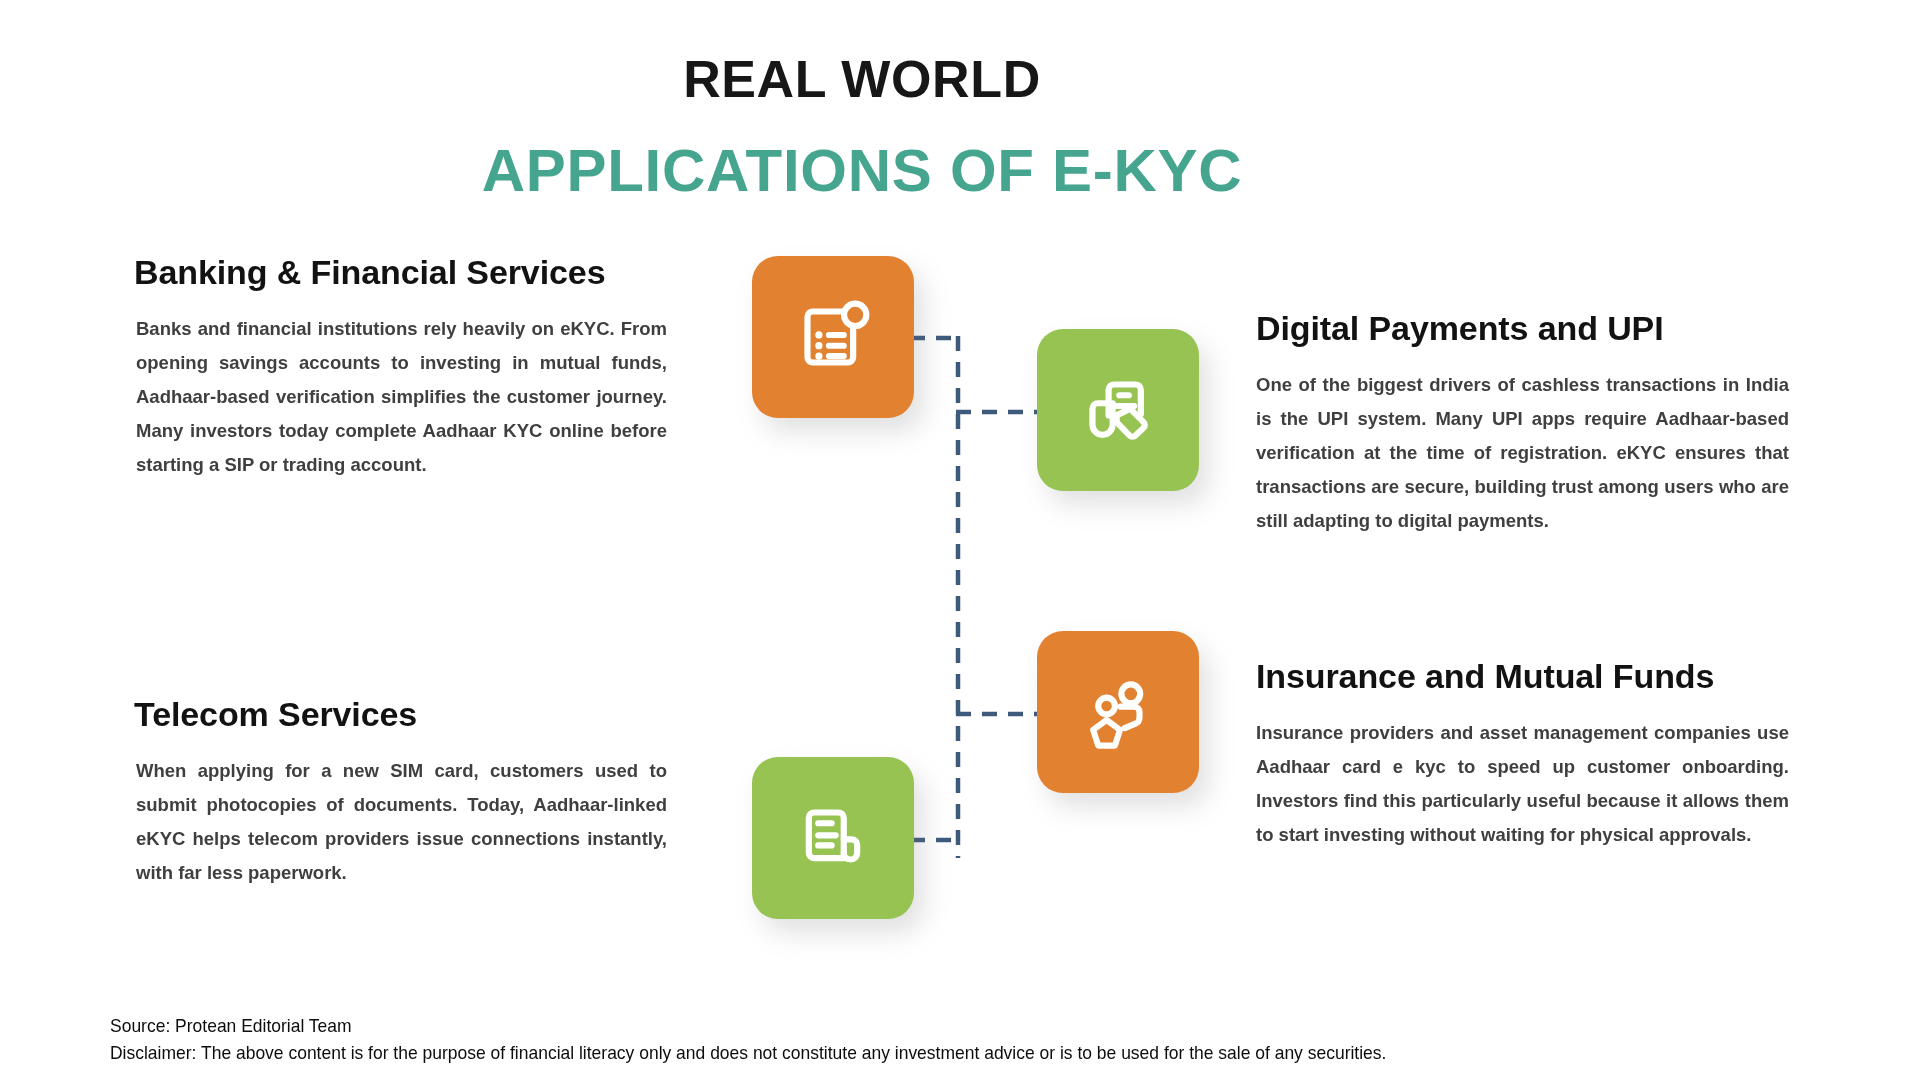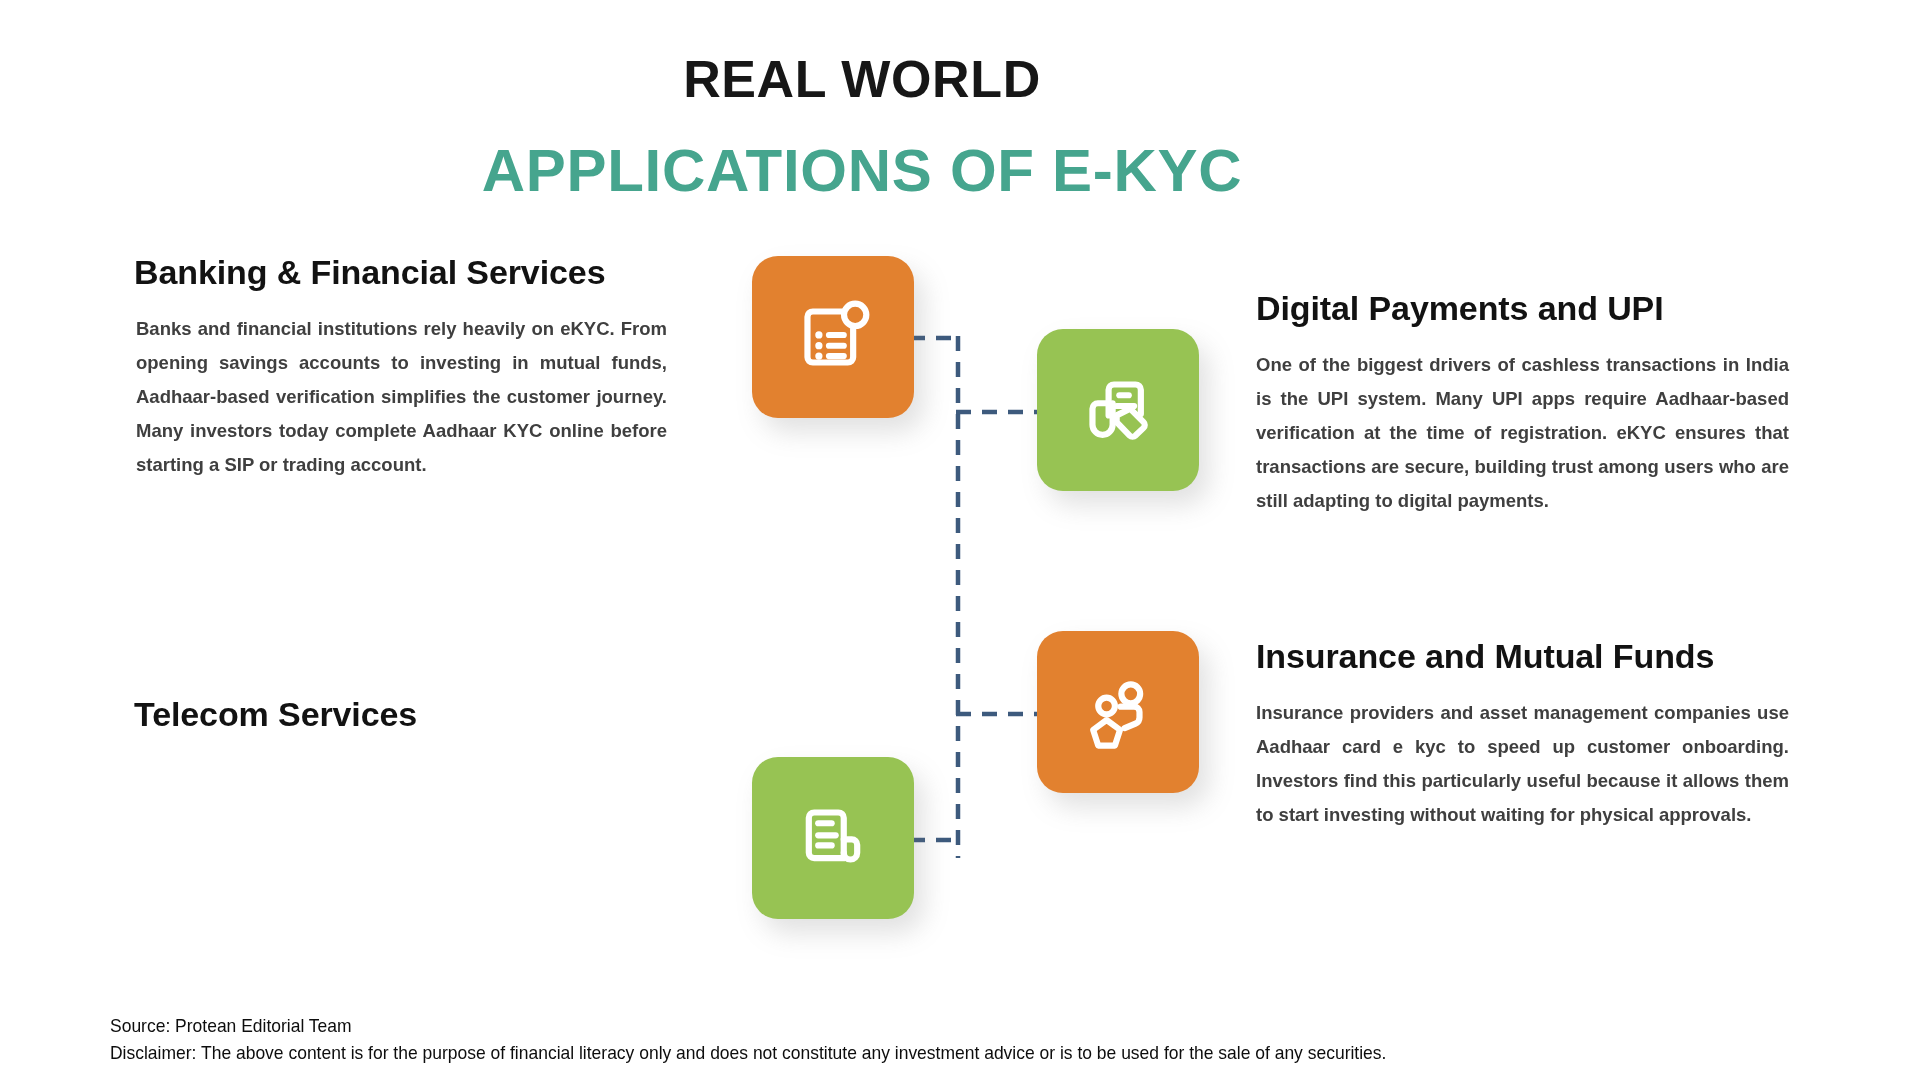--- a/index.html
+++ b/index.html
@@ -50,20 +50,21 @@
   
   .col-left {
     position: absolute;
     left: 134px;
     width: 533px;
   }
   .col-right {
     position: absolute;
     left: 1256px;
     width: 533px;
+    margin-top: 20px;
   }
 
   .block-banking  { top: 252px; }
   .block-telecom  { top: 694px; }
   .block-upi      { top: 288px; }
   .block-insure   { top: 636px; }
 
   .sec-heading {
     font-size: 34px;
     font-weight: 700;
@@ -134,20 +135,21 @@
     <span class="title-line2">APPLICATIONS OF E-KYC</span>
   </div>
 
   <div class="col-left block-banking">
     <div class="sec-heading">Banking &amp; Financial Services</div>
     <div class="sec-body">Banks and financial institutions rely heavily on eKYC. From opening savings accounts to investing in mutual funds, Aadhaar-based verification simplifies the customer journey. Many investors today complete Aadhaar KYC online before starting a SIP or trading account.</div>
   </div>
 
   <div class="col-left block-telecom">
     <div class="sec-heading">Telecom Services</div>
+    <div class="sec-body">When applying for a new SIM card, customers used to submit photocopies of documents. Today, Aadhaar-linked eKYC helps telecom providers issue connections instantly, with far less paperwork.</div>
   </div>
 
   <div class="col-right block-upi">
     <div class="sec-heading">Digital Payments and UPI</div>
     <div class="sec-body">One of the biggest drivers of cashless transactions in India is the UPI system. Many UPI apps require Aadhaar-based verification at the time of registration. eKYC ensures that transactions are secure, building trust among users who are still adapting to digital payments.</div>
   </div>
 
   <div class="col-right block-insure">
     <div class="sec-heading">Insurance and Mutual Funds</div>
     <div class="sec-body">Insurance providers and asset management companies use Aadhaar card e kyc to speed up customer onboarding. Investors find this particularly useful because it allows them to start investing without waiting for physical approvals.</div>

